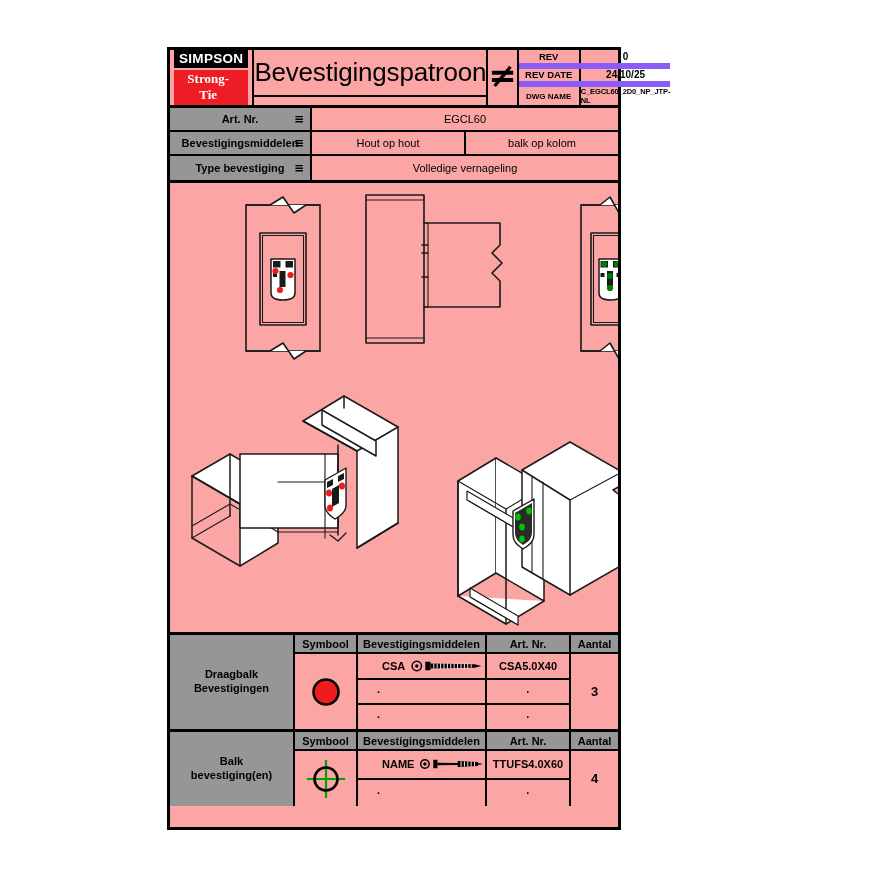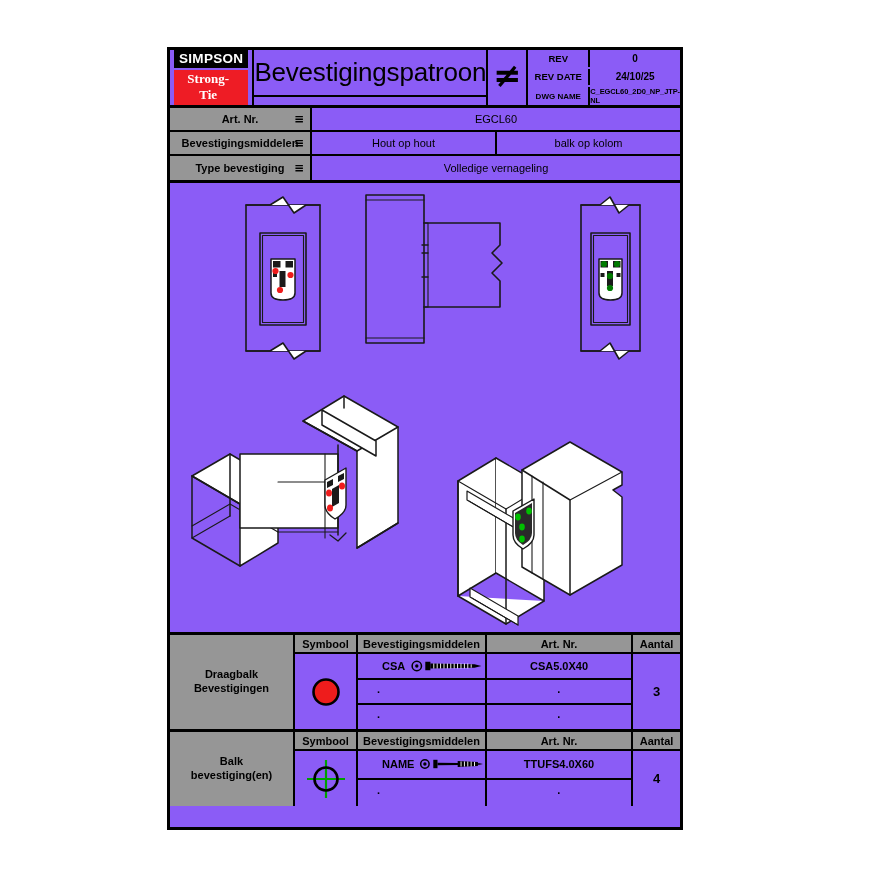--- a/index.html
+++ b/index.html
@@ -9,25 +9,25 @@
     width: 880px;
     height: 880px;
     overflow: hidden;
     font-family: "Liberation Sans", sans-serif;
   }
 
   #sheet {
     position: absolute;
     left: 167px;
     top: 47px;
-    width: 516px;
+    width: 454px;
     height: 783px;
     border: 3px solid #000;
     box-sizing: border-box;
-    background: #8b5cf6;
+    background: #fca5a5;
   }
 
   
   .titleblock {
     display: flex;
     height: 58px;
     border-bottom: 3px solid #000;
     box-sizing: border-box;
   }
   .logo-cell {
@@ -97,21 +97,21 @@
   }
   .rev-cell {
     width: 156px;
     display: flex;
     flex-direction: column;
     box-sizing: border-box;
   }
   .rev-row {
     display: flex;
     flex: 1;
-    border-bottom: 2px solid #8b5cf6;
+    border-bottom: 6px solid #8b5cf6;
     box-sizing: border-box;
   }
   .rev-row:last-child { border-bottom: none; }
   .rev-lbl {
     width: 62px;
     border-right: 2px solid #000;
     box-sizing: border-box;
     display: flex;
     align-items: center;
     justify-content: center;

